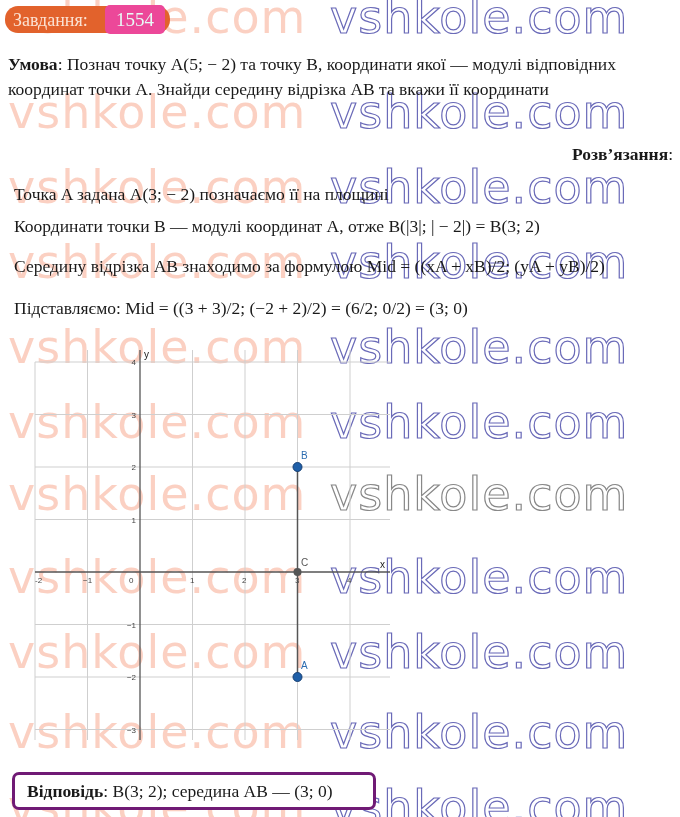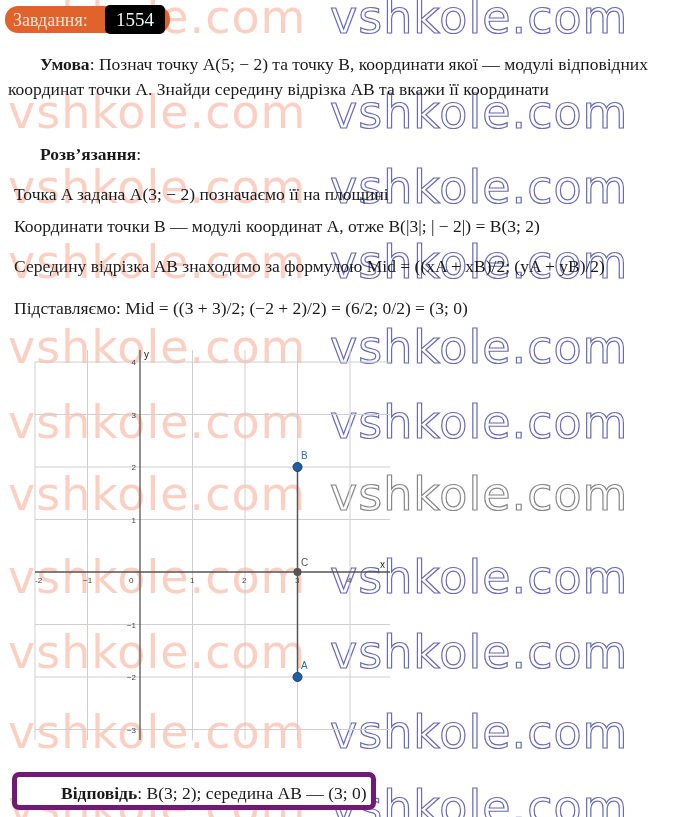--- a/index.html
+++ b/index.html
@@ -7,34 +7,34 @@
     width:680px; height:817px; position:relative; overflow:hidden;
     background:#ffffff; font-family:"Liberation Serif","DejaVu Serif",serif; color:#1a1a1a;
   }
   .badge {
     position:absolute; left:5px; top:6px; height:27px; width:165px;
     background:#e2622c; border-radius:13px; box-sizing:border-box;
   }
   .badge-label { position:absolute; left:8px; top:4px; color:#fbe2d3; font-size:18px; }
   .badge-num {
     position:absolute; left:100px; top:-1px; width:60px; height:29px;
-    background:#000000; border-radius:5px; color:#e8fbf7; font-size:19px;
+    background:#ec4899; border-radius:5px; color:#e8fbf7; font-size:19px;
     text-align:center; line-height:29px;
   }
   .para { position:absolute; left:8px; width:665px; font-size:17.5px; line-height:25px; }
   .cond { top:52px; }
-  b { font-weight:bold;margin-left:32px; }
-  .sol-title { top:142px; }
+  b { font-weight:bold; }
+  .sol-title { top:142px;text-align:right; }
   ul.bullets { position:absolute; left:0; top:184px; margin:0; padding:0; list-style:none; width:680px; font-size:17.5px; }
   ul.bullets li { position:absolute; left:14px; white-space:nowrap; }
   ul.bullets li::before { content:"•"; position:absolute; left:-24px; }
   .graph { position:absolute; left:20px; top:340px; width:380px; height:420px; }
   .answer {
     position:absolute; left:12px; top:772px; width:364px; height:38px;
-    border:5px solid #701a75; border-radius:7px; box-sizing:border-box;
+    border:3px solid #701a75; border-radius:7px; box-sizing:border-box;
     font-size:17.5px; line-height:32px; padding-left:12px; background:#fff;
   }
   .wm { position:absolute; font-family:"DejaVu Sans","Liberation Sans",sans-serif; font-size:46px; letter-spacing:1px; pointer-events:none; white-space:nowrap; }
   .wm-o { color:rgba(243,120,80,0.35); }
   .wm-b { color:#fff; -webkit-text-stroke:1.2px #6a6ab8; }
   .wm-g { color:#fff; -webkit-text-stroke:1.2px #888; }
 </style>
 </head>
 <body>
 

